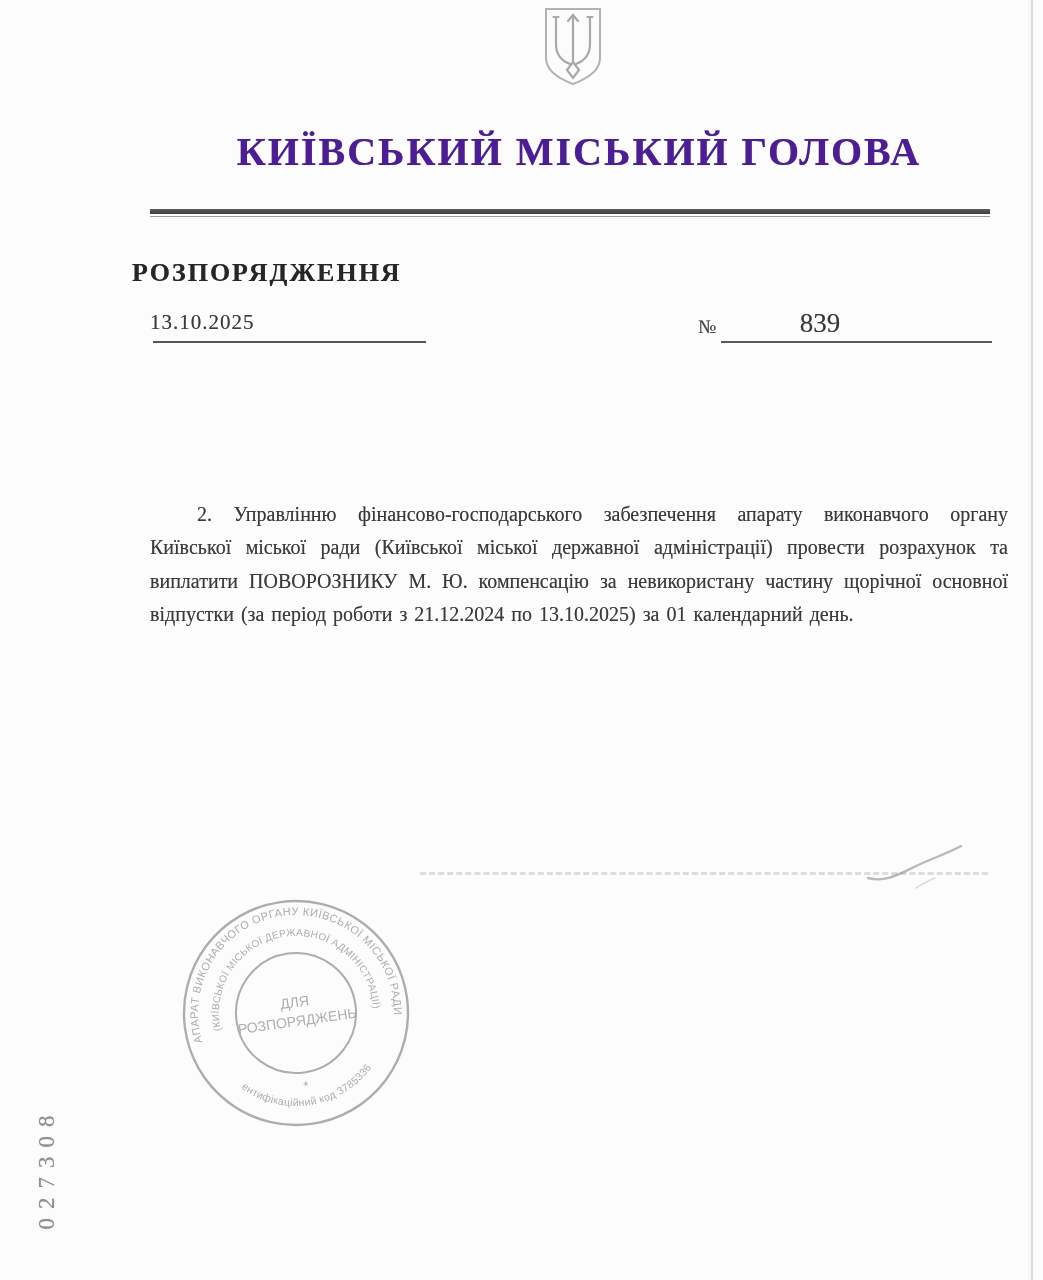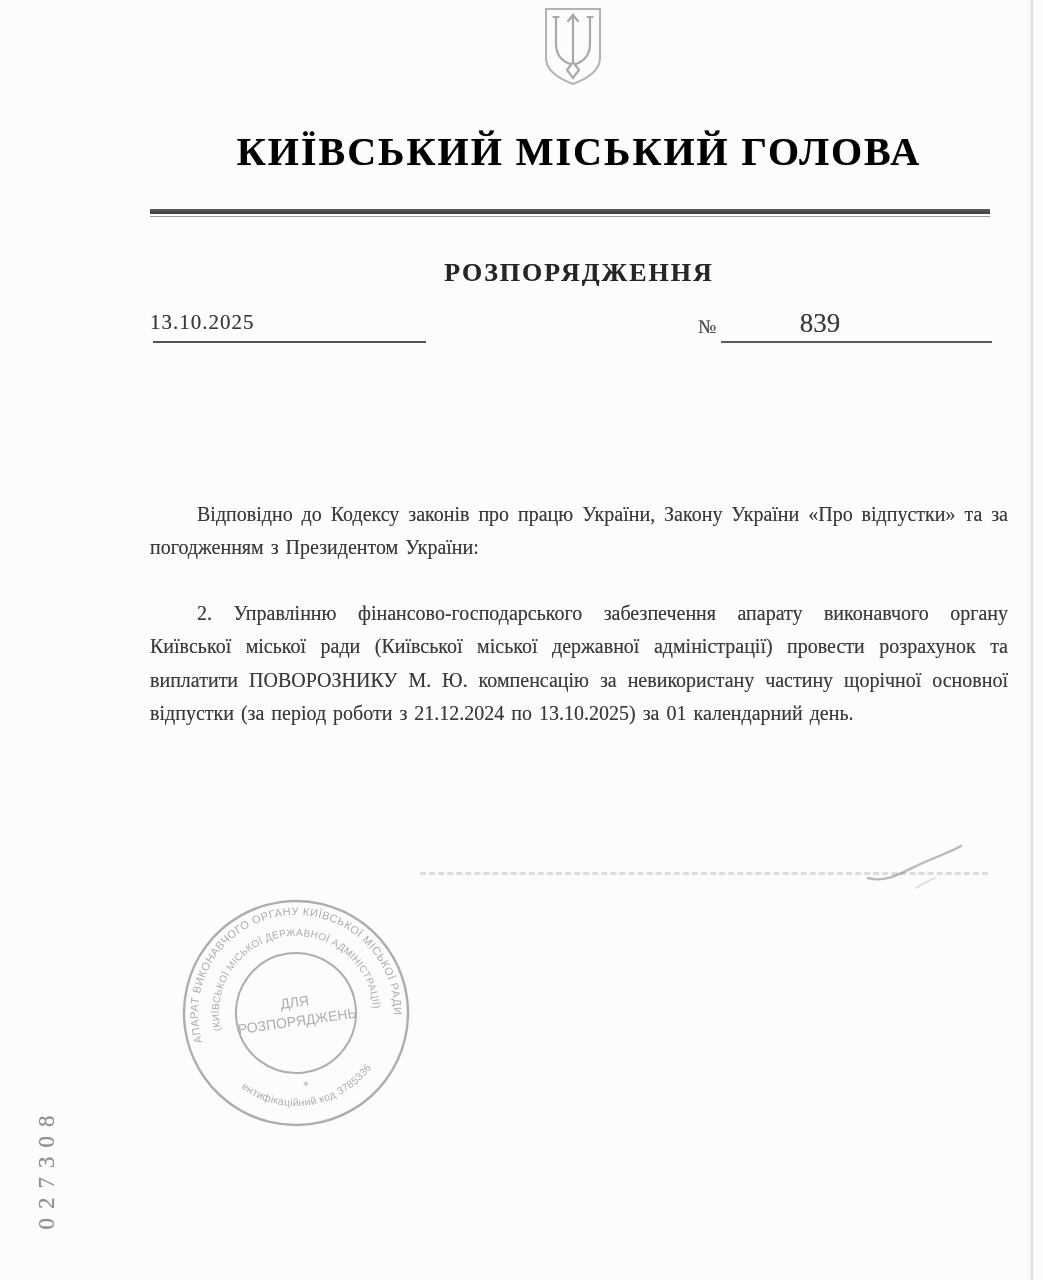--- a/index.html
+++ b/index.html
@@ -13,31 +13,31 @@
     position:relative;width:1043px;height:1280px;
     background:#fcfcfc;color:#3a3a3a;
   }
   .ink{ text-shadow:0 0 .6px rgba(58,58,58,.55); }
 
   
   .emblem{ position:absolute; left:541px; top:6px; }
   .authority-title{
     position:absolute; left:150px; top:128px; width:858px;
     text-align:center; font-size:40px; font-weight:bold;
-    letter-spacing:2px; color:#000000;
+    letter-spacing:2px; color:#4c1d95;
     text-shadow:0 0 .7px rgba(20,20,20,.6);
     white-space:nowrap;
   }
   .header-rule{ position:absolute; left:150px; top:209px; width:840px; }
   .header-rule .bar{ height:5px; background:linear-gradient(to bottom,#5a5a5a,#3f3f3f); }
   .header-rule .thin{ height:1px; background:#9b9b9b; margin-top:2px; }
 
   .doc-type{
-    position:absolute; left:150px; top:258px; width:858px;
-    text-align:center; font-size:26px; font-weight:bold;
+    position:absolute; left:132px; top:258px; width:858px;
+    font-size:26px; font-weight:bold;
     letter-spacing:2px; color:#262626;
     text-shadow:0 0 .6px rgba(30,30,30,.55);
   }
 
   
   .req-row{ position:absolute; left:150px; top:308px; width:858px; height:40px; }
   .date-text{
     position:absolute; left:0; top:2px; width:246px; text-align:left;
     font-size:21px; letter-spacing:1px;
   }
@@ -116,21 +116,20 @@
   <div class="req-row">
     <span class="date-text ink">13.10.2025</span>
     <div class="date-underline"></div>
     <span class="num-sign ink">№</span>
     <span class="num-text ink">839</span>
     <div class="num-underline"></div>
   </div>
 
 
   <div class="body-text ink">
-    <p class="preamble">Відповідно до Кодексу законів про працю України, Закону України «Про відпустки» та за погодженням з Президентом України:</p>
     <p class="item-2">2. Управлінню фінансово-господарського забезпечення апарату виконавчого органу Київської міської ради (Київської міської державної адміністрації) провести розрахунок та виплатити ПОВОРОЗНИКУ М. Ю. компенсацію за невикористану частину щорічної основної відпустки (за період роботи з 21.12.2024 по 13.10.2025) за 01 календарний день.</p>
   </div>
 
   <div class="smudge-line"></div>
   <svg class="pen-mark" width="110" height="60" viewBox="0 0 110 60">
     <path d="M10,42 C32,48 48,33 74,23 C86,18 96,14 103,10" fill="none" stroke="rgba(120,120,120,.5)" stroke-width="2.4" stroke-linecap="round"></path>
     <path d="M58,52 C66,47 72,44 77,42" fill="none" stroke="rgba(140,140,140,.3)" stroke-width="1.6" stroke-linecap="round"></path>
   </svg>
 
 

